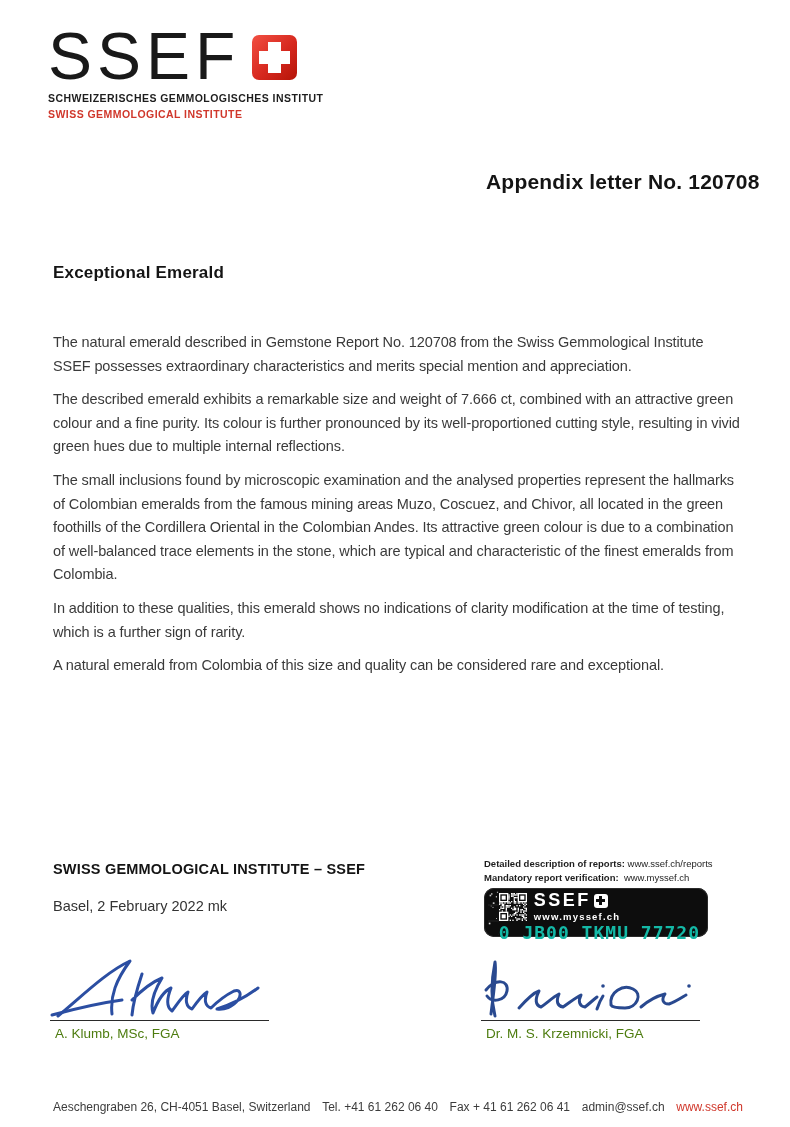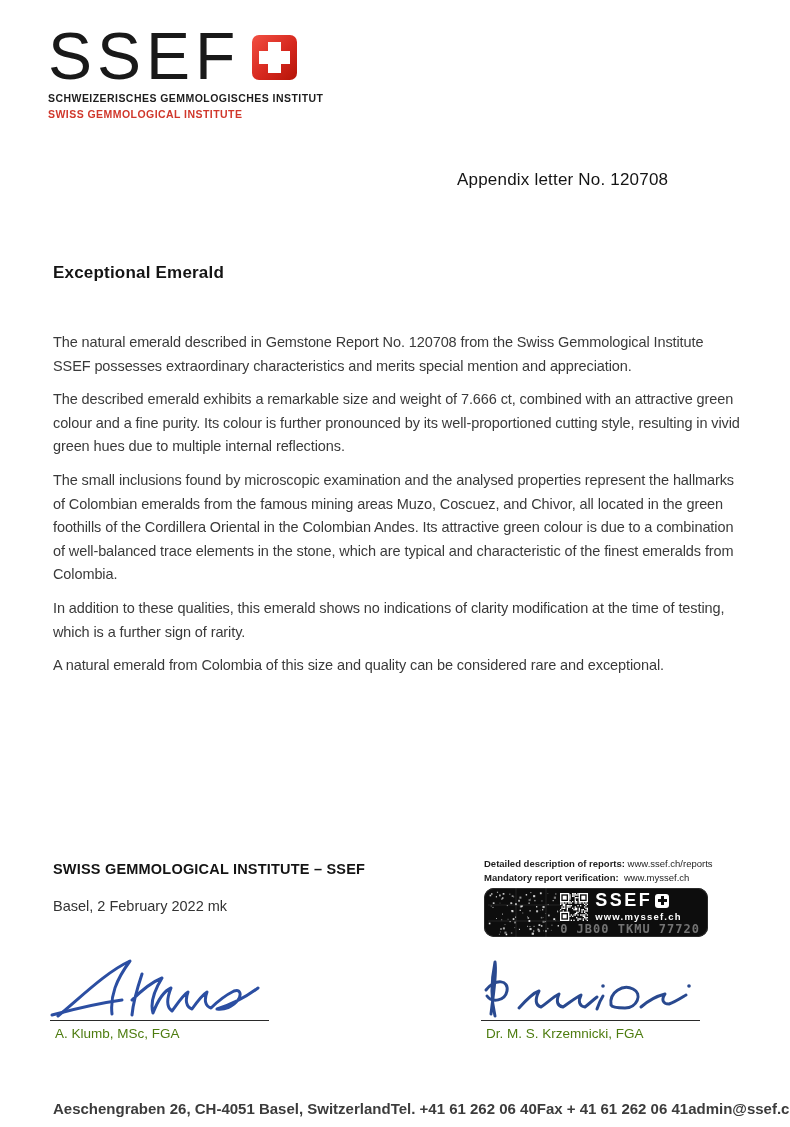--- a/index.html
+++ b/index.html
@@ -19,21 +19,21 @@
     background:linear-gradient(135deg,#f25043 0%,#d6281e 55%,#b51408 100%);
   }
   .swiss-cross::before,.swiss-cross::after{
     content:"";position:absolute;background:#ffffff;
   }
   .swiss-cross::before{left:16px;top:7px;width:13px;height:31px;}
   .swiss-cross::after{left:7px;top:16px;width:31px;height:13px;}
   .logo-sub{font-size:10.5px;font-weight:700;letter-spacing:.45px;line-height:12px;color:#1d1d1d;margin-top:4px;}
   .logo-sub.red{color:#d0372b;}
   
-  .appendix-title{position:absolute;left:457px;top:170px;font-size:17px;font-weight:400;color:#141414;letter-spacing:.2px;}
+  .appendix-title{position:absolute;left:486px;top:170px;font-size:21px;font-weight:700;color:#141414;letter-spacing:.2px;}
   .doc-heading{position:absolute;left:53px;top:263px;font-size:17px;font-weight:700;color:#141414;letter-spacing:.2px;}
   
   .body-text{position:absolute;left:53px;top:331px;width:690px;font-size:14.5px;line-height:23.6px;color:#3a3a3a;letter-spacing:-.1px;}
   .body-text p{margin:0 0 10px 0;}
   
   .closing-heading{position:absolute;left:53px;top:861px;font-size:14.5px;font-weight:700;color:#141414;letter-spacing:.2px;}
   .date-line{position:absolute;left:53px;top:898px;font-size:14.5px;color:#333;}
   
   .verification{position:absolute;left:484px;top:857px;width:256px;}
   .verify-line{font-size:9.5px;line-height:13.5px;color:#1e1e1e;white-space:nowrap;}
@@ -48,34 +48,34 @@
   .qr{width:28px;height:28px;margin-right:7px;flex:none;}
   .brand-col{display:flex;flex-direction:column;}
   .brand-row{display:flex;align-items:center;}
   .sticker-brand{color:#fff;font-weight:700;font-size:18px;letter-spacing:2.5px;line-height:17px;}
   .sticker-cross{position:relative;width:14px;height:14px;background:#fff;border-radius:3px;margin-left:3px;flex:none;}
   .sticker-cross::before,.sticker-cross::after{content:"";position:absolute;background:#0d0d0d;}
   .sticker-cross::before{left:5.5px;top:2.5px;width:3px;height:9px;}
   .sticker-cross::after{left:2.5px;top:5.5px;width:9px;height:3px;}
   .sticker-url{color:#fff;font-weight:700;font-size:9.5px;letter-spacing:1.2px;margin-top:2px;}
   .code-line{
-    color:#737373;font-family:"DejaVu Sans Mono","Liberation Mono",monospace;
-    font-weight:700;font-size:12px;letter-spacing:1px;text-align:center;white-space:nowrap;
+    color:#14b8a6;font-family:"DejaVu Sans Mono","Liberation Mono",monospace;
+    font-weight:700;font-size:18px;letter-spacing:1px;text-align:center;white-space:nowrap;
   }
   
   .sig-block{position:absolute;width:232px;}
   .sig-left{left:50px;top:958px;}
   .sig-right{left:481px;top:958px;}
   .sig-svg{display:block;width:230px;height:62px;}
   .sig-line{border:none;border-top:1.5px solid #2a2a2a;margin:0;width:219px;}
   .sig-name{font-size:13.5px;color:#4d7c0f;margin-top:5px;padding-left:5px;}
   
   .footer{
     position:absolute;left:53px;top:1100px;width:690px;display:flex;
-    justify-content:space-between;font-size:15px;color:#3c3c3c;white-space:nowrap;font-weight:bold;
+    justify-content:space-between;font-size:12px;color:#3c3c3c;white-space:nowrap;
   }
   .footer .site{color:#d0372b;}
 </style>
 </head>
 <body>
 
 <div class="logo-block">
   <div class="wordmark-row">
     <span class="wordmark">SSEF</span>
     <span class="swiss-cross"></span>

